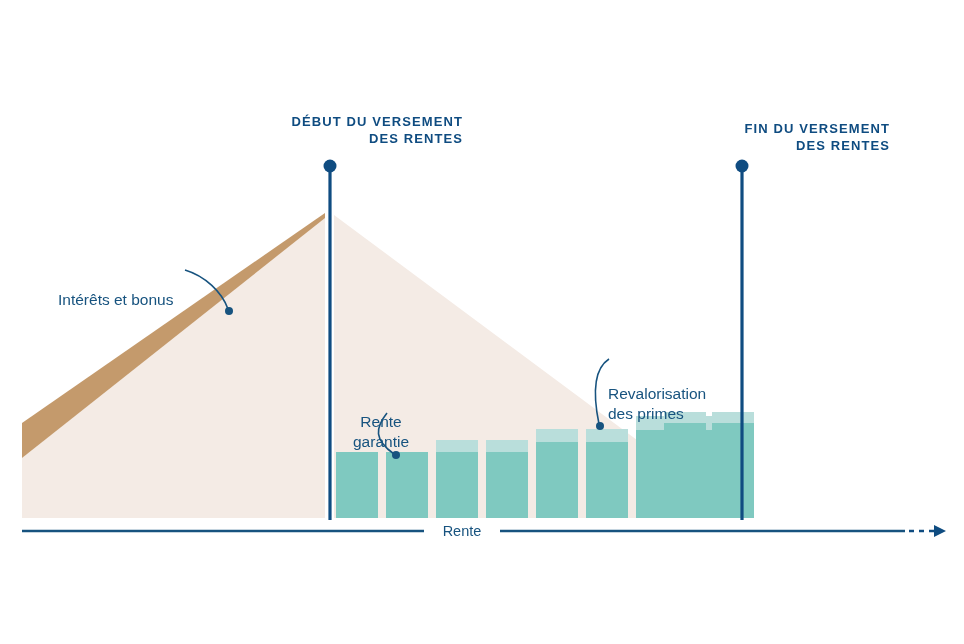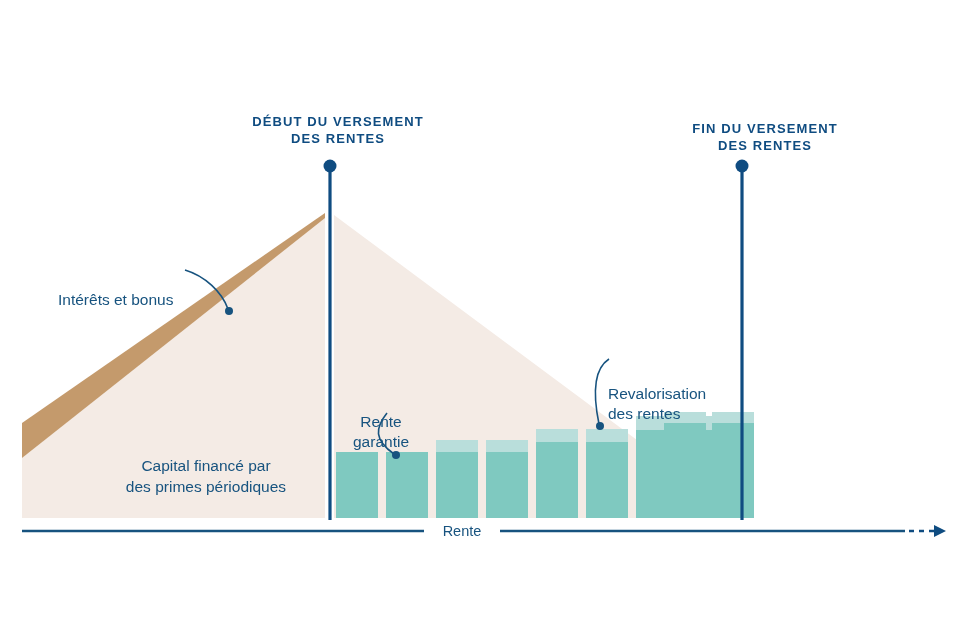--- a/index.html
+++ b/index.html
@@ -24,21 +24,21 @@
     width: 964px;
     height: 644px;
   }
   .milestone-label {
     position: absolute;
     color: #0F4C81;
     font-size: 13px;
     font-weight: bold;
     letter-spacing: 1.1px;
     line-height: 17px;
-    text-align: center;
+    text-align: right;
     white-space: pre-line;
     text-transform: uppercase;
   }
   #milestone-label-0 {
     left: 213px;
     top: 113px;
     width: 250px;
   }
   #milestone-label-1 {
     left: 640px;
@@ -162,24 +162,22 @@
   </svg>
 
   <div class="milestone-label" id="milestone-label-0">Début du versement
 des rentes</div>
 
   <div class="milestone-label" id="milestone-label-1">Fin du versement
 des rentes</div>
 
   <div class="callout-label" id="callout-interets">Intérêts et bonus</div>
 
-  <div class="callout-label" id="callout-capital">Capital financé par
-des primes périodiques</div>
 
   <div class="callout-label" id="callout-rente">Rente
 garantie</div>
 
   <div class="callout-label" id="callout-revalo">Revalorisation
-des rentes</div>
+des primes</div>
 
   <div id="axis-label-temps">Rente</div>
 
 </div>
 
 </body></html>

